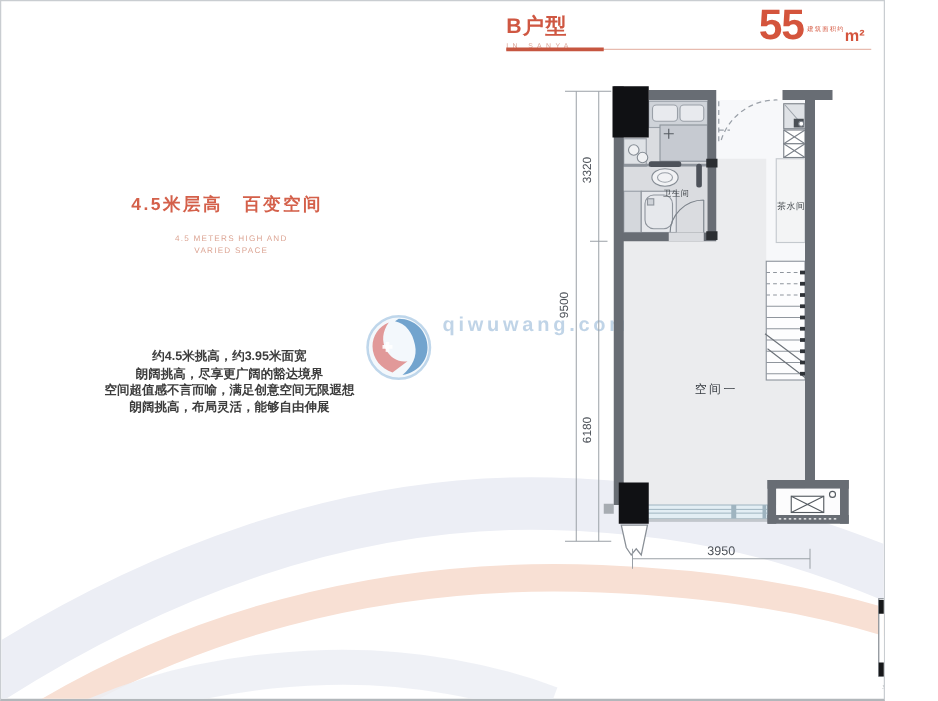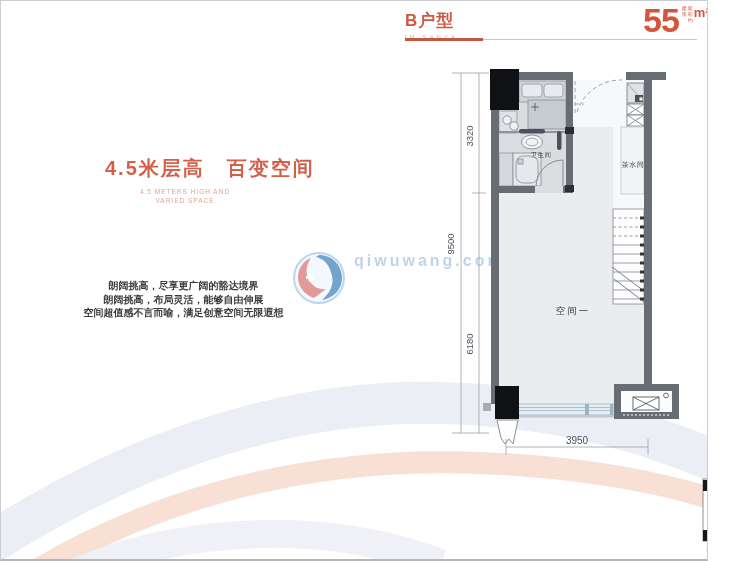--- a/index.html
+++ b/index.html
@@ -10,28 +10,28 @@
   svg{display:block;}
   .waves{position:absolute;left:0;top:0;}
 
   
   .type-block{position:absolute;left:404px;top:8px;}
   .type-label{font-size:17px;font-weight:bold;color:#cf5742;letter-spacing:1px;}
   .type-sub{font-size:5.5px;color:#dba294;letter-spacing:3.5px;margin-top:2px;}
   .header-rule{position:absolute;left:404px;top:37px;width:292px;height:3px;}
   .rule-light{position:absolute;left:0;top:1px;width:100%;height:1px;background:#e7bbaf;}
   .rule-strong{position:absolute;left:0;top:0;width:78px;height:3px;background:#c65640;}
-  .area-block{position:absolute;left:642px;top:4px;display:flex;align-items:flex-start;}
+  .area-block{position:absolute;left:606px;top:4px;display:flex;align-items:flex-end;}
   .area-value{font-size:34px;font-weight:bold;color:#d4543c;line-height:30px;letter-spacing:-1px;}
   .area-side{display:flex;flex-direction:row;margin-left:3px;align-items:flex-start;}
   .area-note{font-size:5px;color:#d4543c;letter-spacing:1px;line-height:6px;}
   .area-unit{font-size:13px;font-weight:bold;color:#d4543c;line-height:13px;margin-top:1px;}
 
   
-  .intro-title{position:absolute;left:104px;top:154px;font-size:20px;font-weight:bold;
+  .intro-title{position:absolute;left:104px;top:154px;font-size:14px;font-weight:bold;
                color:#d4604a;letter-spacing:2px;}
   .intro-sub{position:absolute;left:104px;top:186px;width:160px;text-align:center;
              font-size:6.5px;color:#dca493;letter-spacing:1px;line-height:9px;}
   .intro-lines{position:absolute;left:50px;top:278px;width:265px;text-align:center;
                font-size:10px;font-weight:bold;color:#3c3c3c;line-height:13.5px;}
 
   
   .watermark{position:absolute;left:291px;top:250px;display:flex;align-items:flex-start;}
   .wm-text{margin-left:8px;}
   .wm-name{font-size:42px;font-weight:bold;color:rgba(135,172,209,0.48);letter-spacing:4px;line-height:48px;}
@@ -74,23 +74,24 @@
       <span class="area-unit">m²</span>
     </span>
   </div>
 
   <div class="intro-title">4.5米层高　百变空间</div>
   <div class="intro-sub">
     <div>4.5 METERS HIGH AND</div>
     <div>VARIED SPACE</div>
   </div>
   <div class="intro-lines">
+    <div>约4.5米挑高，约3.95米面宽</div>
     <div>朗阔挑高，尽享更广阔的豁达境界</div>
+    <div>空间超值感不言而喻，满足创意空间无限遐想</div>
     <div>朗阔挑高，布局灵活，能够自由伸展</div>
-    <div>空间超值感不言而喻，满足创意空间无限遐想</div>
   </div>
 
   <div class="watermark">
     <svg width="54" height="54" viewBox="0 0 54 54">
       <circle cx="27" cy="27" r="25" fill="rgba(234,243,250,0.55)" stroke="rgba(165,198,226,0.7)" stroke-width="2"></circle>
       <path d="M27 4 C40 4 50 14 50 27 C50 38 42 47 30 49 C38 42 42 34 40 25 C38 15 33 8 24 6 Z" fill="rgba(45,118,182,0.65)"></path>
       <path d="M22 47 C13 44 6 36 6 26 C6 18 11 10 19 7 C14 14 13 22 17 29 C21 36 27 39 34 38 Z" fill="rgba(213,90,87,0.6)"></path>
       <rect x="14" y="25" width="8" height="3" fill="rgba(255,255,255,0.9)"></rect>
       <rect x="16.5" y="22.5" width="3" height="8" fill="rgba(255,255,255,0.9)"></rect>
     </svg>

